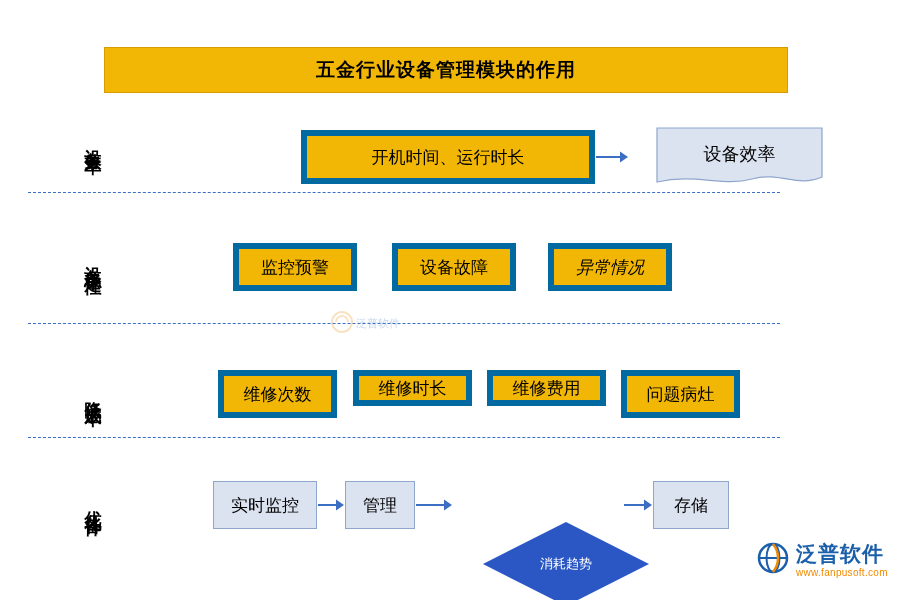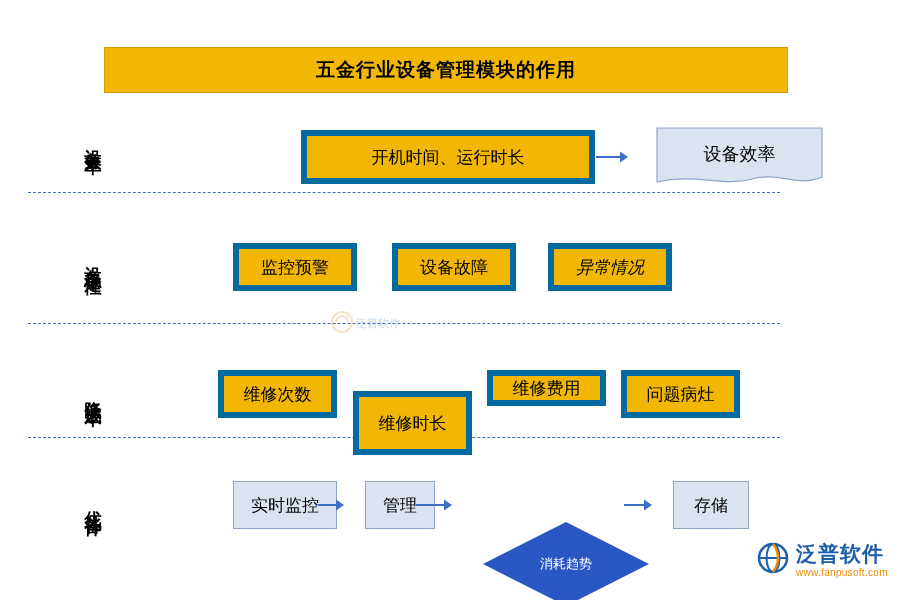--- a/index.html
+++ b/index.html
@@ -72,21 +72,20 @@
     font-size: 17px;
   }
   .box-blue {
     background: #DCE3F0;
     border: 1px solid #8EA5CC;
     display: flex;
     align-items: center;
     justify-content: center;
     color: #000;
     font-size: 17px;
-    margin-left: 20px;
   }
   .flag-shape {
     position: relative;
   }
   .flag-shape svg { position: absolute; left: 0; top: 0; }
   .flag-shape .flag-text {
     position: absolute;
     left: 0; top: 0; right: 0; bottom: 0;
     display: flex; align-items: center; justify-content: center;
     font-size: 18px; color: #000;
@@ -161,21 +160,21 @@
 
   <div class="abs row-label" style="left:78px; top:200px; height:118px;">设备稳定性</div>
 
   <div class="abs box-yellow" style="left:233px; top:243px; width:124px; height:48px;">监控预警</div>
   <div class="abs box-yellow" style="left:392px; top:243px; width:124px; height:48px;">设备故障</div>
   <div class="abs box-yellow" style="left:548px; top:243px; width:124px; height:48px;font-style:italic;">异常情况</div>
 
   <div class="abs row-label" style="left:78px; top:345px; height:95px;">降低成本</div>
 
   <div class="abs box-yellow" style="left:218px; top:370px; width:119px; height:48px;">维修次数</div>
-  <div class="abs box-yellow" style="left:353px; top:391px; width:119px; height:64px;">维修时长</div>
+  <div class="abs box-yellow" style="left:353px; top:370px; width:119px; height:36px;">维修时长</div>
   <div class="abs box-yellow" style="left:487px; top:370px; width:119px; height:36px;">维修费用</div>
   <div class="abs box-yellow" style="left:621px; top:370px; width:119px; height:48px;">问题病灶</div>
 
   <div class="abs row-label" style="left:78px; top:455px; height:95px;">优化备件</div>
 
   <div class="abs box-blue" style="left:213px; top:481px; width:104px; height:48px;">实时监控</div>
 
   <div class="abs arrow" style="left:318px; top:497px;">
     <svg width="26" height="16" viewBox="0 0 26 16">
       <line x1="0" y1="8" x2="18" y2="8" stroke="#3C6FC4" stroke-width="2"></line>

